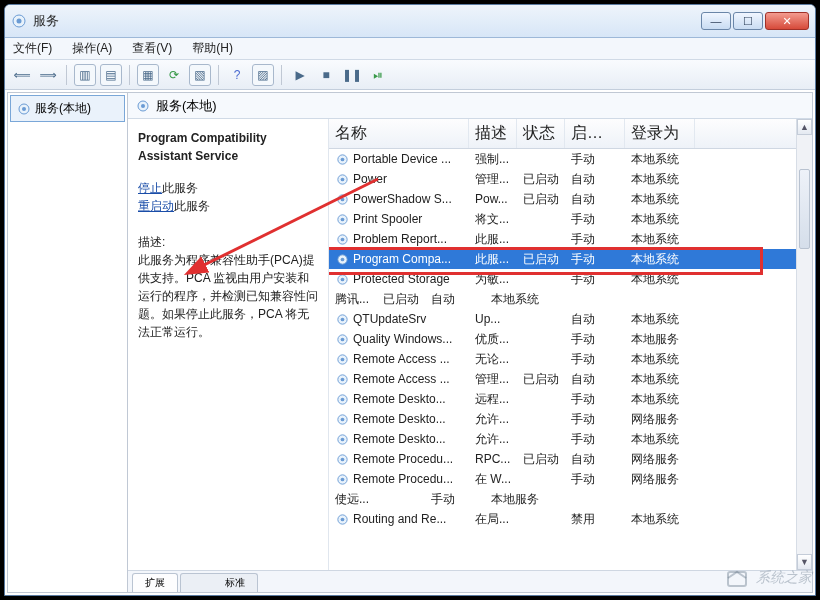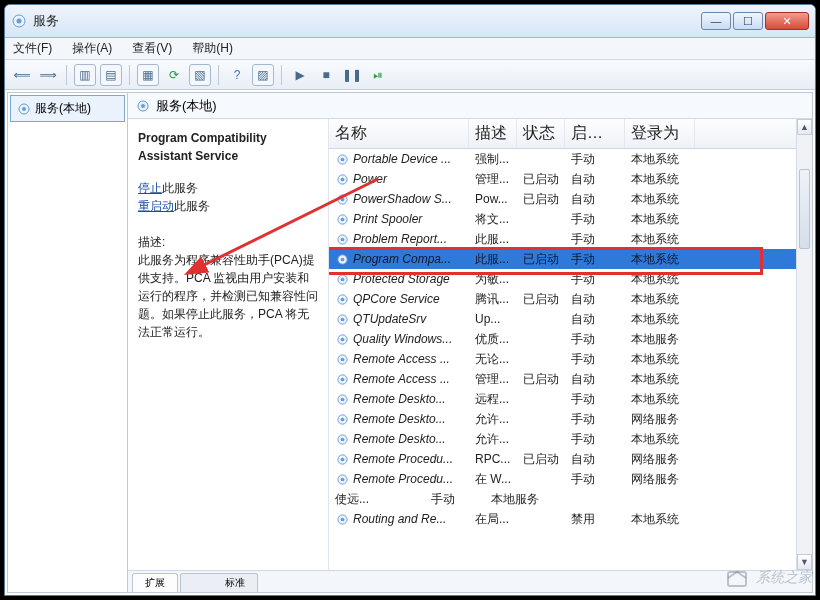--- a/index.html
+++ b/index.html
@@ -151,22 +151,22 @@
     font-size:12px;
     position:relative;
   }
   .row {
     display:flex;
     height:20px;
     align-items:center;
     color:#222;
   }
   .row .col { border-right:none; padding:2px 6px;}
-  .row .c-name { display:flex; align-items:center; gap:4px;font-style:italic;}
-  .row.selected { background:#2f79d8; color:#0f172a;}
+  .row .c-name { display:flex; align-items:center; gap:4px;}
+  .row.selected { background:#2f79d8; color:#ffffff;}
   .gear-icon {
     width:14px; height:14px;
     display:inline-flex; align-items:center; justify-content:center;
     flex-shrink:0;
   }
   .red-box {
     position:absolute;
     border:3px solid #e03030;
     pointer-events:none;
   }
@@ -402,29 +402,20 @@
                     </svg>
                   </span>
                   <span>Protected Storage</span>
                 </div>
                 <div class="col c-desc">为敏...</div>
                 <div class="col c-status"></div>
                 <div class="col c-startup">手动</div>
                 <div class="col c-logon">本地系统</div>
               </div>
               <div class="row">
-                <div class="col c-name">
-                  <span class="gear-icon">
-                    <svg viewBox="0 0 14 14" width="13" height="13">
-                      <circle cx="7" cy="7" r="5" fill="#e8f2fb" stroke="#6a9bd4"></circle>
-                      <circle cx="7" cy="7" r="2" fill="#6a9bd4"></circle>
-                    </svg>
-                  </span>
-                  <span>QPCore Service</span>
-                </div>
                 <div class="col c-desc">腾讯...</div>
                 <div class="col c-status">已启动</div>
                 <div class="col c-startup">自动</div>
                 <div class="col c-logon">本地系统</div>
               </div>
               <div class="row">
                 <div class="col c-name">
                   <span class="gear-icon">
                     <svg viewBox="0 0 14 14" width="13" height="13">
                       <circle cx="7" cy="7" r="5" fill="#e8f2fb" stroke="#6a9bd4"></circle>

